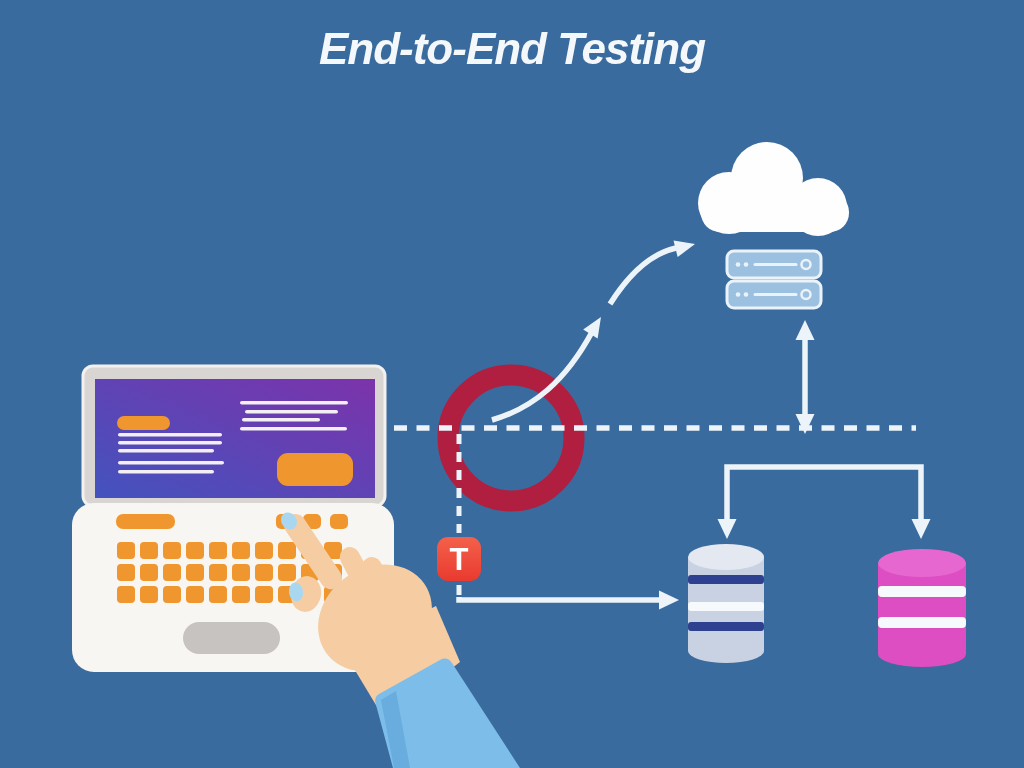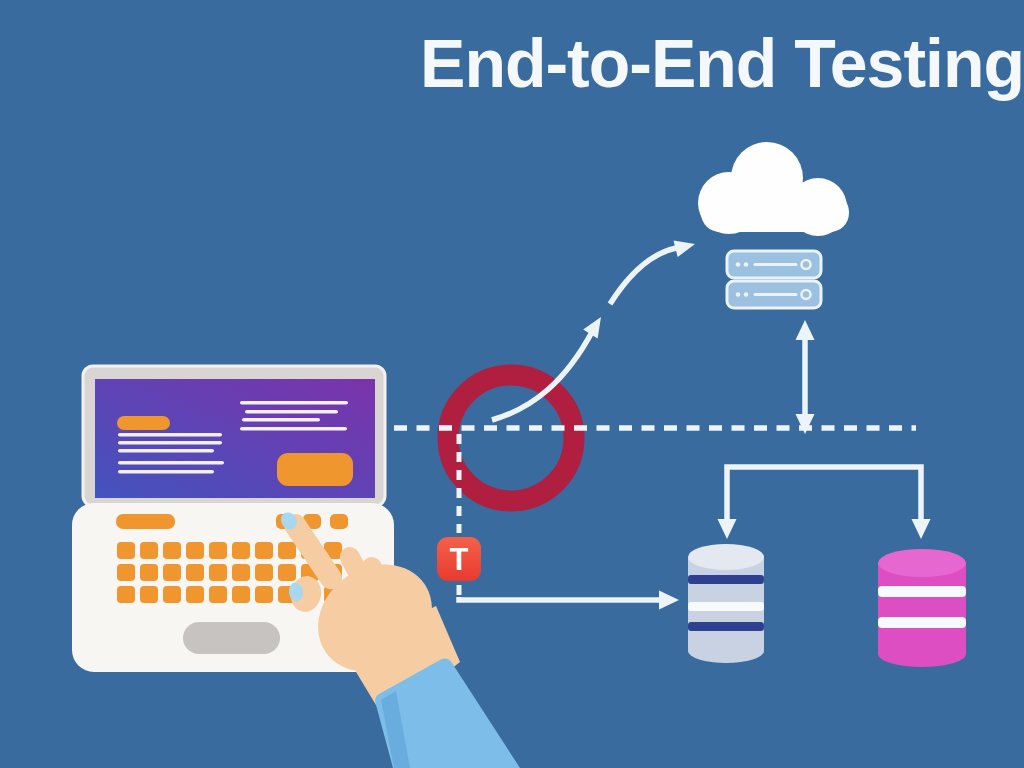--- a/index.html
+++ b/index.html
@@ -3,23 +3,24 @@
 <meta charset="utf-8">
 <style>
   html,body{margin:0;padding:0;background:#222;}
   .stage{
     position:relative;width:1024px;height:768px;overflow:hidden;
     background:var(--c-background,#3A6B9E);
     font-family:"Liberation Sans",sans-serif;
   }
   .title{
     position:absolute;top:24px;left:0;width:100%;
-    text-align:right;
-    font-size:68px;font-weight:bold;letter-spacing:-1px;
+    text-align:center;
+    font-size:44px;font-weight:bold;letter-spacing:-1px;
     color:var(--c-title_text,#F5F8FA);
+    font-style:italic;
   }
   svg.scene{position:absolute;left:0;top:0;}
 
   
   .laptop-body{fill:var(--c-laptop_body);stroke:var(--c-laptop_edge);stroke-width:3;}
   .laptop-deck{fill:var(--c-laptop_deck);}
   .screen{fill:url(#screenGrad);}
   .stop-screen-a{stop-color:var(--c-screen_blue);}
   .stop-screen-b{stop-color:var(--c-screen_purple);}
   .ui-orange{fill:var(--c-ui_orange);}

